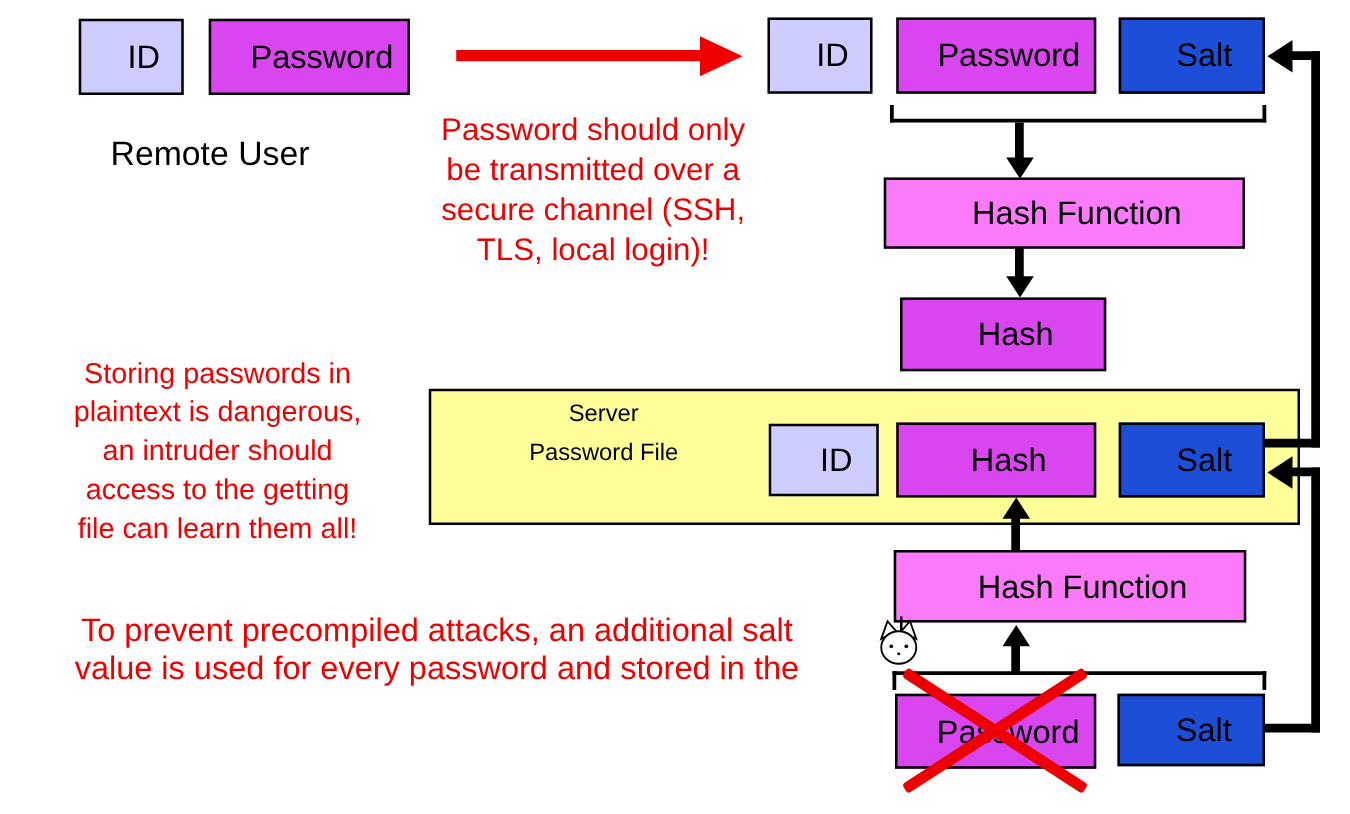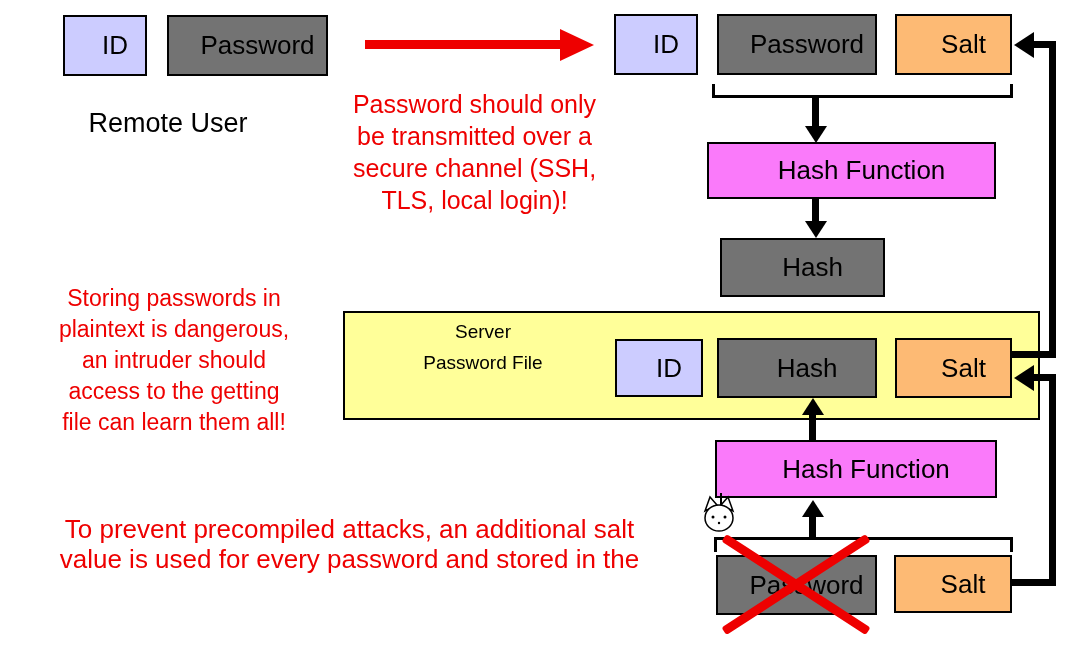--- a/index.html
+++ b/index.html
@@ -6,22 +6,22 @@
   .stage {
     position:relative; width:1080px; height:651px; background:#ffffff;
     font-family:"Liberation Sans", sans-serif; overflow:hidden;
   }
   .box {
     position:absolute; box-sizing:border-box; border:2px solid #000;
     display:flex; align-items:center; justify-content:center;
     font-size:26px; color:#000;padding-left:20px;
   }
   .lav   { background:#CCCCFF; }
-  .grn   { background:#737373; }
-  .sal   { background:#fdba74; }
+  .grn   { background:#d946ef; }
+  .sal   { background:#1d4ed8; }
   .mag   { background:#FA7AFA; }
   .yel   { background:#FFFF99; }
   .note  { position:absolute; color:#EE0000; text-align:center; }
   .note div { white-space:nowrap; }
   .blacklabel { position:absolute; color:#000; text-align:center; white-space:nowrap; }
   .hline, .vline, .tick { position:absolute; background:#000; }
   .redbar { position:absolute; background:#EE0000; }
   .ah-down { position:absolute; width:0; height:0;
     border-left:11px solid transparent; border-right:11px solid transparent;
     border-top:17px solid #000; }
@@ -135,21 +135,21 @@
   <div class="ah-left" style="left:1014px; top:32px;"></div>
   <div class="hline" style="left:1030px; top:41px; width:26px; height:7px;"></div>
   <div class="vline" style="left:1049px; top:41px; width:7px; height:317px;"></div>
   <div class="hline" style="left:1012px; top:351px; width:44px; height:7px;"></div>
 
   <div class="ah-left" style="left:1014px; top:365px;"></div>
   <div class="hline" style="left:1030px; top:374px; width:26px; height:7px;"></div>
   <div class="vline" style="left:1049px; top:374px; width:7px; height:212px;"></div>
   <div class="hline" style="left:1012px; top:579px; width:44px; height:7px;"></div>
 
-  <div class="note" style="left:12px; top:514px; width:675px; font-size:26px; line-height:30px;">
+  <div class="note" style="left:12px; top:489px; width:675px; font-size:26px; line-height:30px;">
     <div>To prevent precompiled attacks, an additional salt</div>
     <div>value is used for every password and stored in the</div>
   </div>
 
   <svg style="position:absolute; left:701px; top:493px;" width="36" height="42" viewBox="0 0 36 42">
     <line x1="20" y1="0" x2="20" y2="12" stroke="#000" stroke-width="2"></line>
     <polygon points="4,18 9,4 16,12" fill="#ffffff" stroke="#000" stroke-width="1.5"></polygon>
     <polygon points="32,18 27,4 20,12" fill="#ffffff" stroke="#000" stroke-width="1.5"></polygon>
     <ellipse cx="18" cy="25" rx="14" ry="13" fill="#ffffff" stroke="#000" stroke-width="1.5"></ellipse>
     <circle cx="12" cy="24" r="1.5" fill="#000"></circle>

